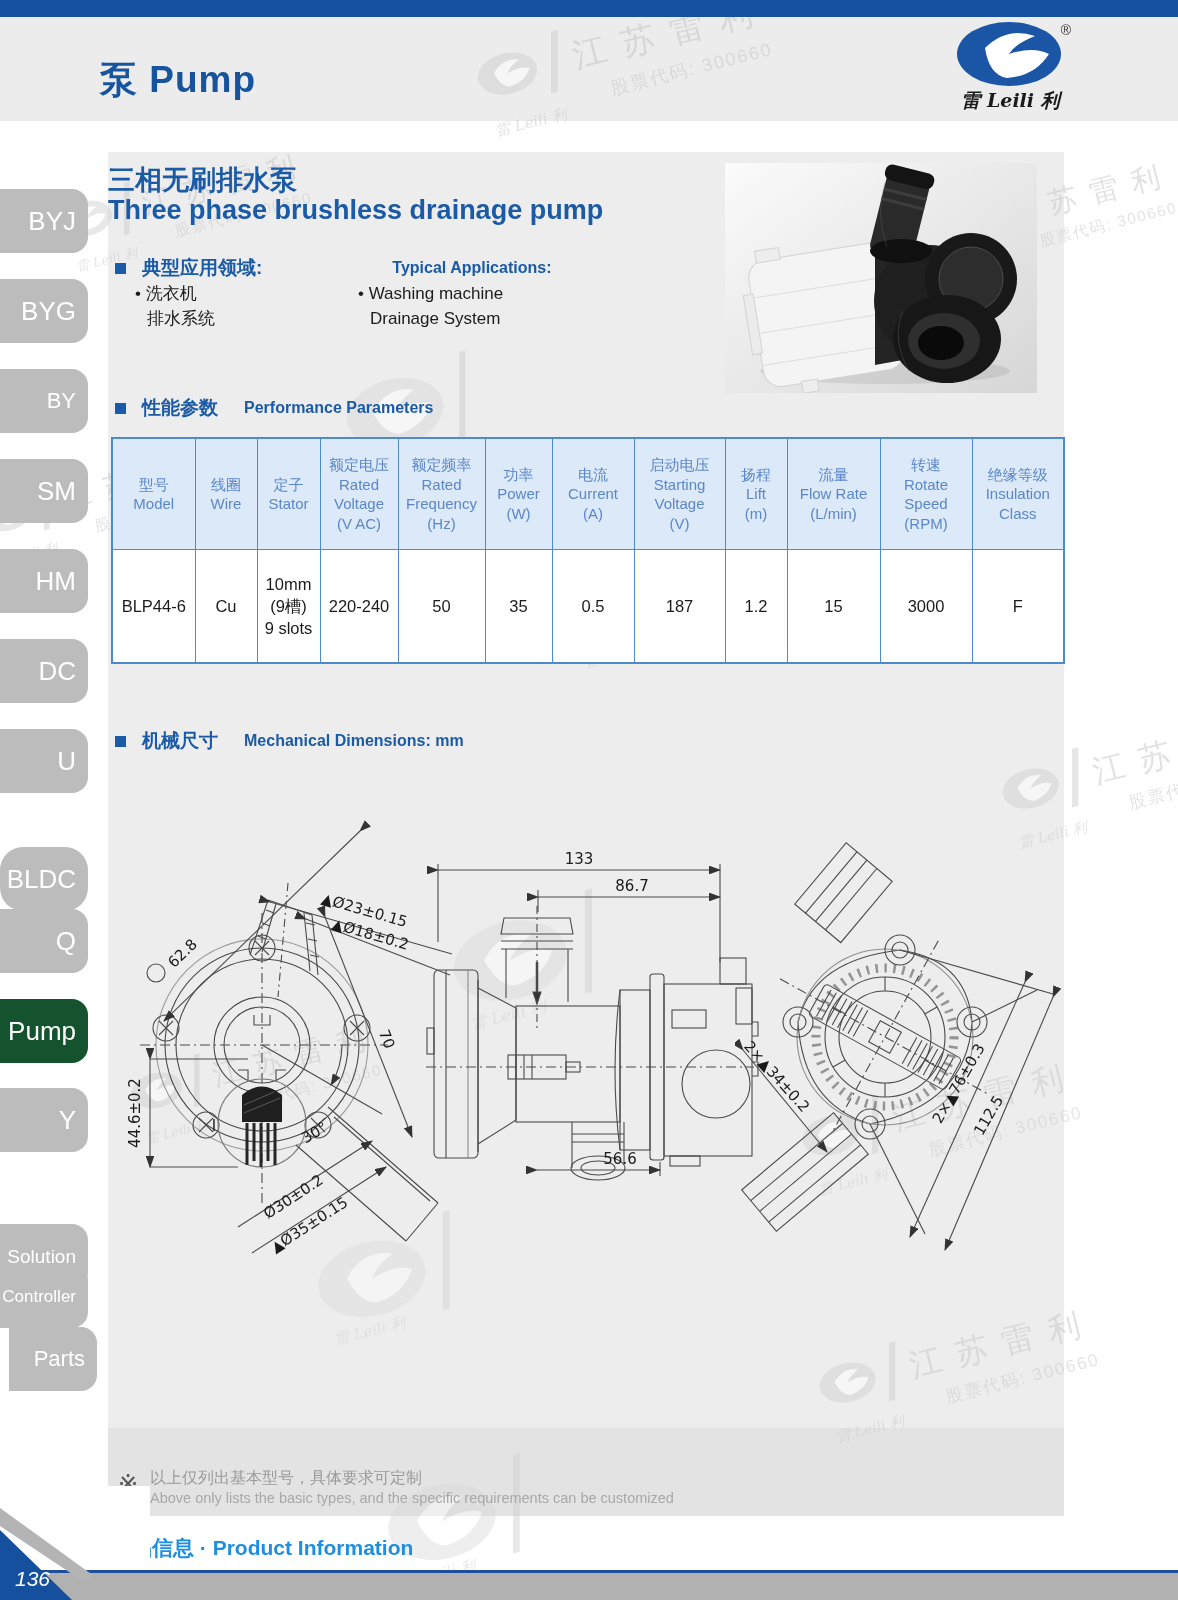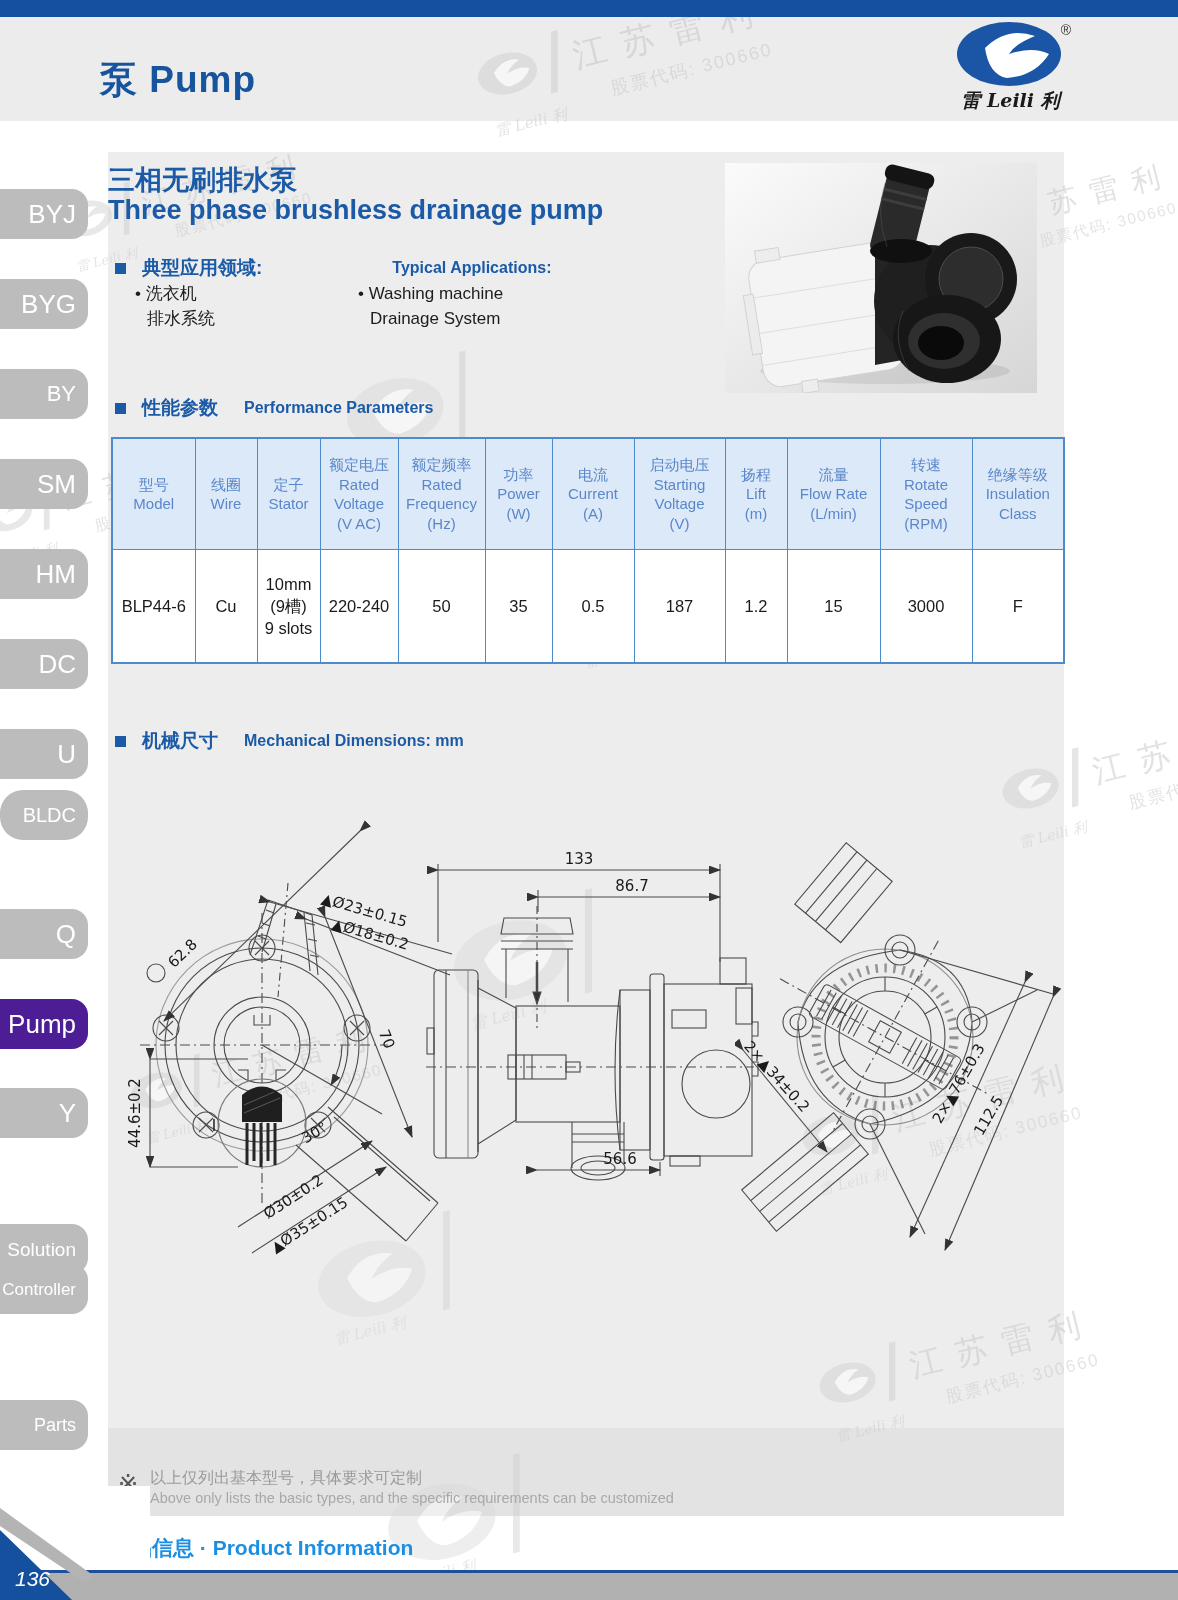--- a/index.html
+++ b/index.html
@@ -14,24 +14,24 @@
   .topbar{position:absolute;left:0;top:0;width:1178px;height:17px;background:#14509f;}
   .headband{position:absolute;left:0;top:17px;width:1178px;height:104px;background:#ececec;}
   .page-title{position:absolute;left:100px;top:55px;font-size:37px;font-weight:700;color:#17549e;letter-spacing:1px;}
   .logo{position:absolute;left:948px;top:20px;width:125px;height:95px;text-align:center;}
   .logo .reg{position:absolute;right:2px;top:2px;font-size:14px;color:#333;}
   .logo-name{margin-top:-4px;font-size:19px;color:#1a1a1a;font-family:"DejaVu Serif","Liberation Serif",serif;font-style:italic;font-weight:700;}
   
   .panel{position:absolute;left:108px;top:152px;width:956px;height:1364px;background:#ededed;}
   .panel-note{position:absolute;left:108px;top:1428px;width:956px;height:88px;background:#e3e3e3;}
   
-  .tab{position:absolute;left:0;width:88px;height:50px;background:#bcbcbc;color:#ffffff;
+  .tab{position:absolute;left:0;width:88px;height:64px;background:#bcbcbc;color:#ffffff;
        border-radius:0 16px 16px 0;display:flex;align-items:center;justify-content:flex-end;
        padding-right:12px;box-sizing:border-box;line-height:1;text-align:right;}
-  .tab.active{background:#4c1d95;}
+  .tab.active{background:#14532d;}
   
   .prod-title-zh{position:absolute;left:108px;top:162px;font-size:27px;font-weight:700;color:#1b5aa6;}
   .prod-title-en{position:absolute;left:108px;top:195px;font-size:27px;font-weight:600;color:#1b5aa6;}
   .sec-head{position:absolute;display:flex;align-items:center;color:#1b5aa6;font-weight:700;}
   .sq{width:11px;height:11px;background:#1b5aa6;margin-right:16px;flex:0 0 auto;}
   .sec-zh{font-size:19px;margin-right:26px;}
   .sec-en{font-size:16px;}
   .apps-zh{position:absolute;left:135px;top:282px;font-size:17px;color:#1c1c1c;line-height:1.45;}
   .apps-en{position:absolute;left:358px;top:282px;font-size:17px;color:#1c1c1c;line-height:1.45;}
   .apps-indent{margin-left:12px;}
@@ -238,27 +238,27 @@
     </div>
 
     <nav id="sidebar">
         <div class="tab" style="top: 189px; font-size: 26px;">BYJ</div>
         <div class="tab" style="top: 279px; font-size: 26px;">BYG</div>
         <div class="tab" style="top: 369px; font-size: 22px;">BY</div>
         <div class="tab" style="top: 459px; font-size: 26px;">SM</div>
         <div class="tab" style="top: 549px; font-size: 26px;">HM</div>
         <div class="tab" style="top: 639px; font-size: 26px;">DC</div>
         <div class="tab" style="top: 729px; font-size: 26px;">U</div>
-        <div class="tab" style="top: 790px; font-size: 20px; border-radius: 23px;">BLDC</div>
+        <div class="tab" style="top: 847px; font-size: 26px; border-radius: 23px;">BLDC</div>
         <div class="tab" style="top: 909px; font-size: 26px;">Q</div>
         <div class="tab active" style="top: 999px; font-size: 26px;">Pump</div>
         <div class="tab" style="top: 1088px; font-size: 26px;">Y</div>
         <div class="tab" style="top: 1176px; font-size: 19px; margin-top: 48px;">Solution</div>
         <div class="tab" style="top: 1264px; font-size: 17px;">Controller</div>
-        <div class="tab" style="top: 1400px; font-size: 18px;">Parts</div>
+        <div class="tab" style="top: 1327px; font-size: 22px; margin-left: 9px;">Parts</div>
       </nav>
 
     <div class="prod-title-zh">三相无刷排水泵</div>
     <div class="prod-title-en">Three phase brushless drainage pump</div>
 
     <div class="sec-head" style="left:115px;top:255px;">
       <span class="sq"></span>
       <span class="sec-zh" style="margin-right:130px;">典型应用领域:</span>
       <span class="sec-en">Typical Applications:</span>
     </div>

